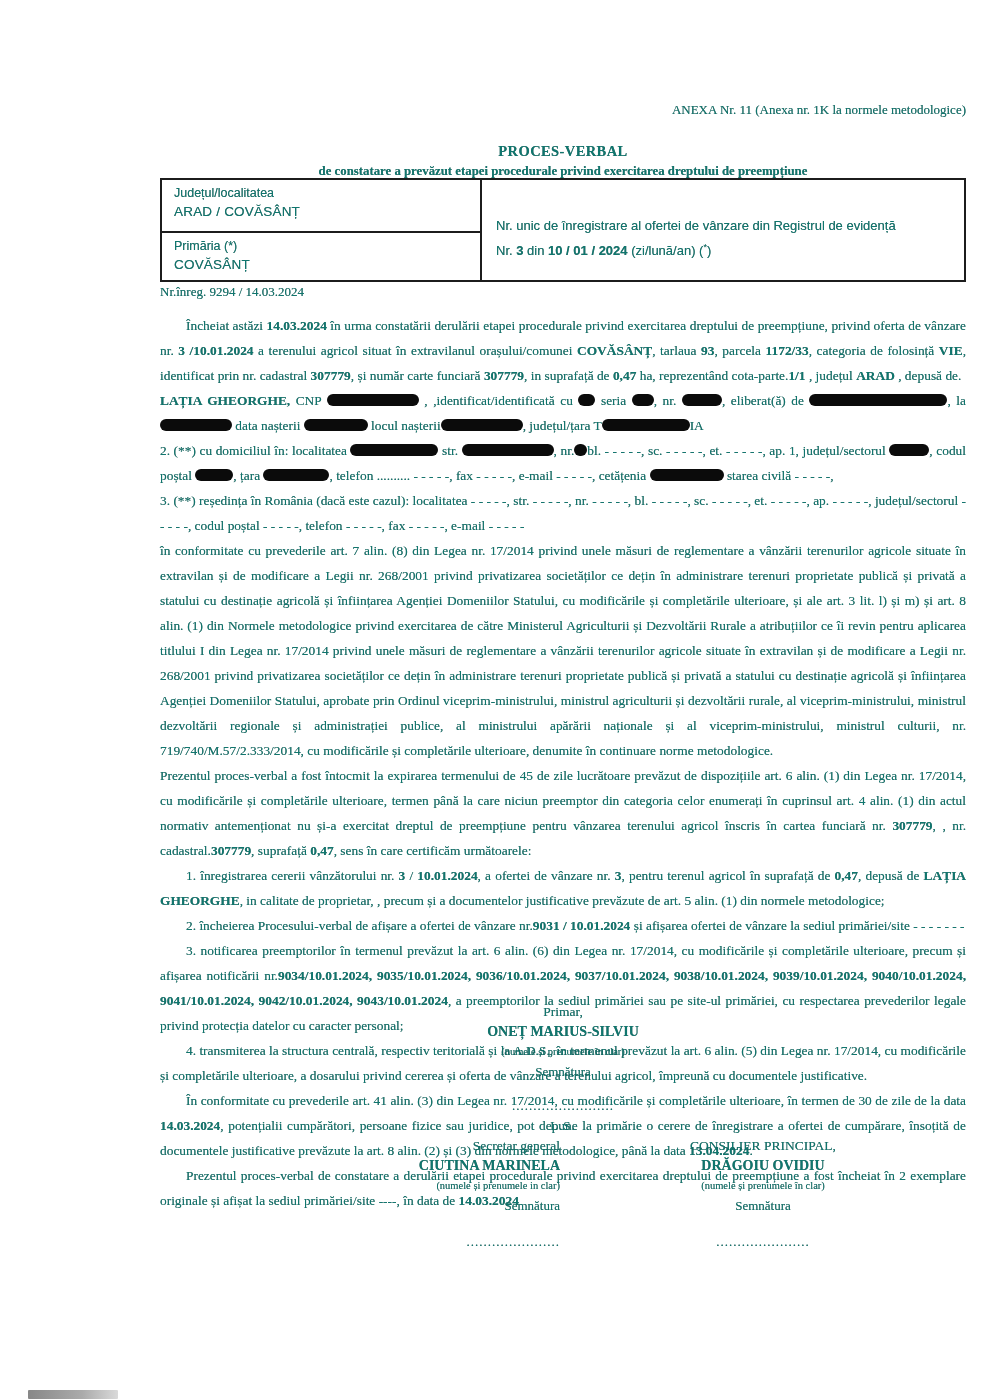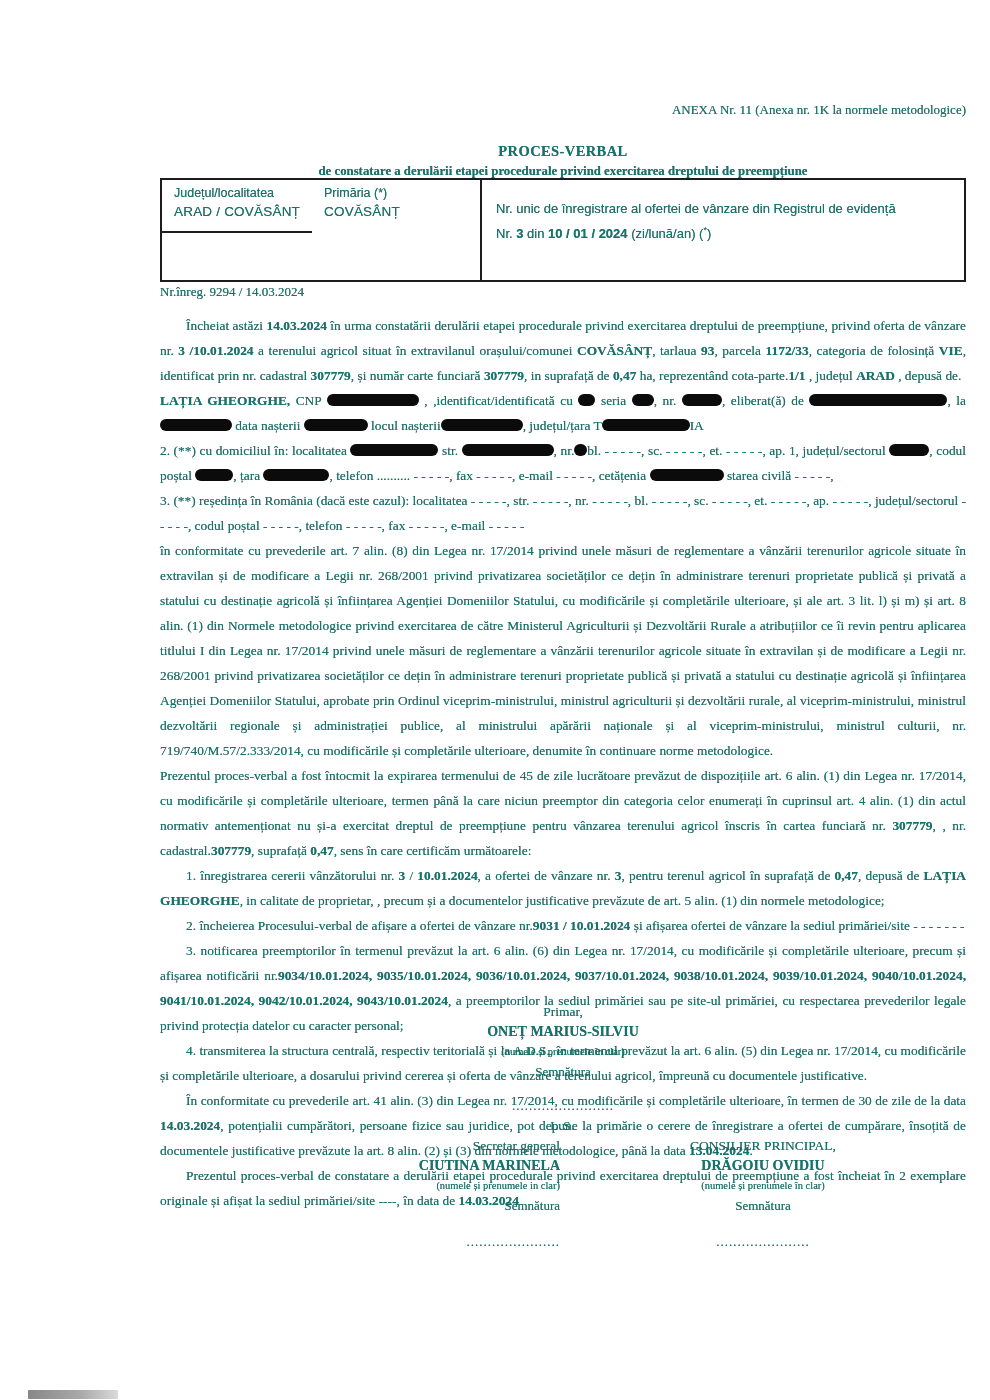--- a/index.html
+++ b/index.html
@@ -5,26 +5,26 @@
   html,body{margin:0;padding:0;background:#e8e8e8;}
   .page{position:relative;width:990px;height:1400px;background:#ffffff;
         font-family:"Liberation Serif","DejaVu Serif",serif;color:#0f766e;
         overflow:hidden;text-shadow:0 0 .4px rgba(25,25,25,.55);}
   .col{position:absolute;left:160px;width:806px;}
   .anexa{top:102px;text-align:right;font-size:13px;}
   .doc-title{top:143px;text-align:center;font-weight:bold;font-size:14.5px;letter-spacing:.4px;}
   .doc-subtitle{top:164px;text-align:center;font-weight:bold;font-size:12.8px;}
   .regbox{top:178px;height:104px;border:2px solid #1c1c1c;display:flex;
           font-family:"Liberation Sans","DejaVu Sans",sans-serif;box-sizing:border-box;}
-  .regbox .leftcol{width:320px;border-right:2px solid #1c1c1c;display:flex;flex-direction:row;box-sizing:border-box;}
+  .regbox .leftcol{width:320px;border-right:2px solid #1c1c1c;display:flex;flex-direction:column;box-sizing:border-box;}
   .cell-top{height:53px;border-bottom:2px solid #1c1c1c;padding:6px 12px 0;box-sizing:border-box;}
   .cell-bottom{flex:1;padding:6px 12px 0;box-sizing:border-box;}
   .cell-label{font-size:12.5px;}
   .cell-value{font-weight:normal;font-size:13.5px;margin-top:4px;letter-spacing:.2px;}
-  .regbox .rightcol{flex:1;padding:21px 14px 0;font-size:13px;box-sizing:border-box;}
+  .regbox .rightcol{flex:1;padding:38px 14px 0;font-size:13px;box-sizing:border-box;}
   .reg-line2{margin-top:9px;}
   .nrinreg{top:284px;text-align:left;font-size:13px;}
   .bodytext{top:313px;font-size:13.4px;line-height:25px;text-align:justify;}
   .bodytext p{margin:0;}
   .bodytext p.ind{text-indent:26px;}
   .redact{display:inline-block;height:12px;background:#0b0b0b;border-radius:6px;vertical-align:-1px;}
   .sup{font-size:9px;vertical-align:5px;}
   .sig-primar{top:1002px;text-align:center;line-height:20px;}
   .sig-name{font-weight:bold;font-size:14px;}
   .sig-role{font-size:13.5px;}
@@ -39,21 +39,21 @@
           background:linear-gradient(90deg,#474747,#7d7d7d 60%,#c6c6c6);opacity:.65;border-radius:1px;}
 </style>
 </head>
 <body>
 
 <div class="page">
 
   <div class="col anexa">ANEXA Nr. 11 (Anexa nr. 1K la normele metodologice)</div>
 
   <div class="col doc-title">PROCES-VERBAL</div>
-  <div class="col doc-subtitle">de constatare a derulării etapei procedurale privind exercitarea dreptului de preempțiune</div>
+  <div class="col doc-subtitle">de constatare a prevăzut etapei procedurale privind exercitarea dreptului de preempțiune</div>
 
   <div class="col regbox">
     <div class="leftcol">
       <div class="cell-top">
         <div class="cell-label">Județul/localitatea</div>
         <div class="cell-value">ARAD / COVĂSÂNȚ</div>
       </div>
       <div class="cell-bottom">
         <div class="cell-label">Primăria (*)</div>
         <div class="cell-value">COVĂSÂNȚ</div>

